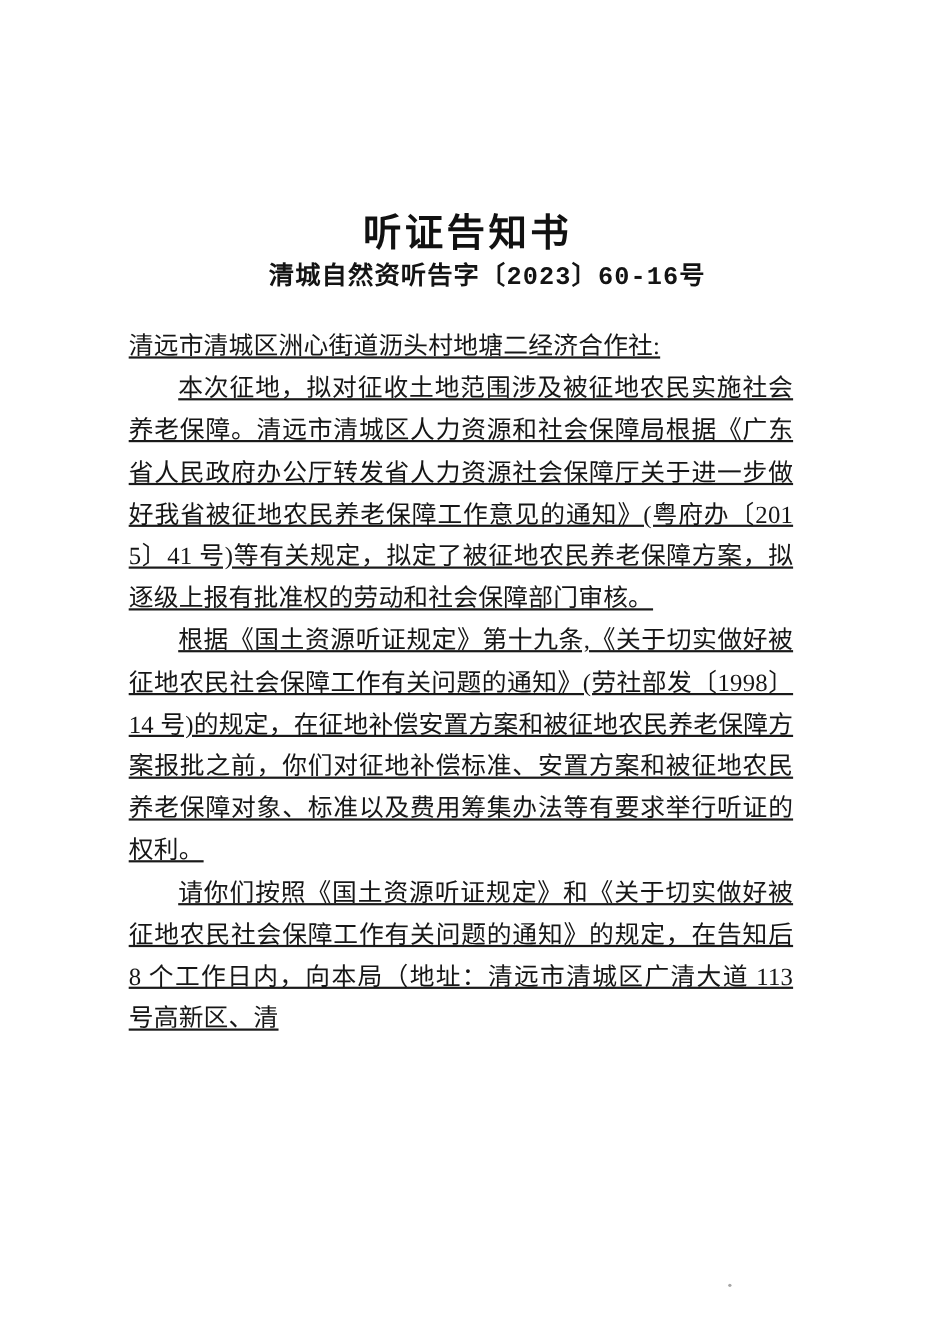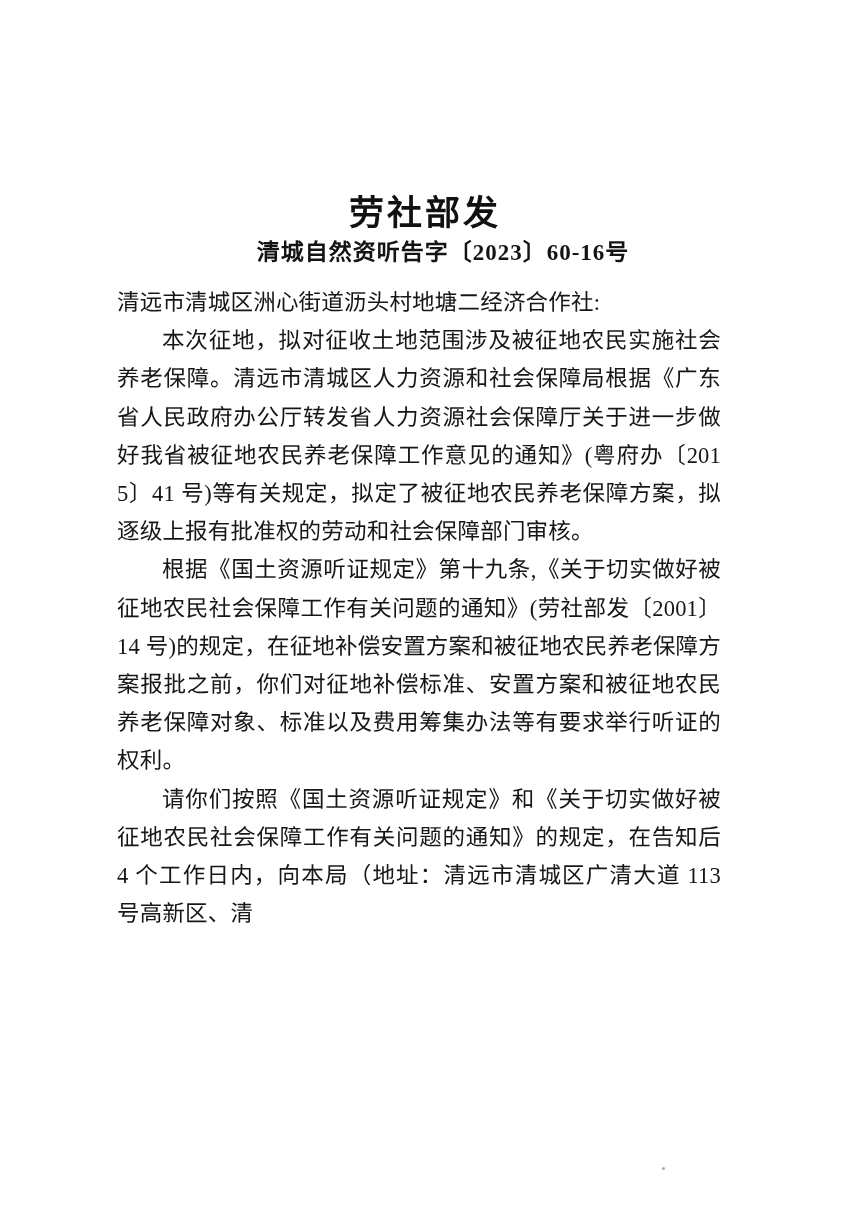--- a/index.html
+++ b/index.html
@@ -43,31 +43,32 @@
     position: absolute;
     left: 0;
     top: 238px;
     width: 850px;
     text-align: center;
     font-size: 23px;
     font-weight: bold;
     letter-spacing: 1px;
     line-height: 1.3;
     color: #141414;
-    font-family: Liberation Serif, serif;
+    font-family: Liberation Mono, monospace;
     padding-left: 36px;
     box-sizing: border-box;
   }
 
   
   .body-area {
     position: absolute;
     left: 117px;
-    top: 284px;
+    top: 296px;
     width: 604px;
+    text-decoration: underline;
   }
 
   .addressee,
   .para {
     font-size: 22.5px;
     line-height: 38.2px;
     letter-spacing: 0.2px;
     text-align: justify;
     text-justify: inter-ideograph;
     color: #161616;
@@ -95,32 +96,32 @@
     border-radius: 50%;
     opacity: 0.75;
   }
   .speck-1 { left: 662px; top: 1167px; width: 3px; height: 3px; }
 </style>
 </head>
 <body>
 
 <div id="page">
 
-  <h1 class="doc-title">劳社部发</h1>
+  <h1 class="doc-title">听证告知书</h1>
 
   <div class="doc-number">清城自然资听告字〔2023〕60-16号</div>
 
   <div class="body-area">
 
     <p class="addressee">清远市清城区洲心街道沥头村地塘二经济合作社:</p>
 
 
     <p class="para">本次征地，拟对征收土地范围涉及被征地农民实施社会养老保障。清远市清城区人力资源和社会保障局根据《广东省人民政府办公厅转发省人力资源社会保障厅关于进一步做好我省被征地农民养老保障工作意见的通知》(粤府办〔2015〕41 号)等有关规定，拟定了被征地农民养老保障方案，拟逐级上报有批准权的劳动和社会保障部门审核。</p>
 
-    <p class="para">根据《国土资源听证规定》第十九条,《关于切实做好被征地农民社会保障工作有关问题的通知》(劳社部发〔2001〕14 号)的规定，在征地补偿安置方案和被征地农民养老保障方案报批之前，你们对征地补偿标准、安置方案和被征地农民养老保障对象、标准以及费用筹集办法等有要求举行听证的权利。</p>
+    <p class="para">根据《国土资源听证规定》第十九条,《关于切实做好被征地农民社会保障工作有关问题的通知》(劳社部发〔1998〕14 号)的规定，在征地补偿安置方案和被征地农民养老保障方案报批之前，你们对征地补偿标准、安置方案和被征地农民养老保障对象、标准以及费用筹集办法等有要求举行听证的权利。</p>
 
-    <p class="para para--continued">请你们按照《国土资源听证规定》和《关于切实做好被征地农民社会保障工作有关问题的通知》的规定，在告知后 4 个工作日内，向本局（地址：清远市清城区广清大道 113 号高新区、清</p>
+    <p class="para para--continued">请你们按照《国土资源听证规定》和《关于切实做好被征地农民社会保障工作有关问题的通知》的规定，在告知后 8 个工作日内，向本局（地址：清远市清城区广清大道 113 号高新区、清</p>
 
   </div>
 
   <span class="speck speck-1"></span>
 
 </div>
 
 </body></html>

